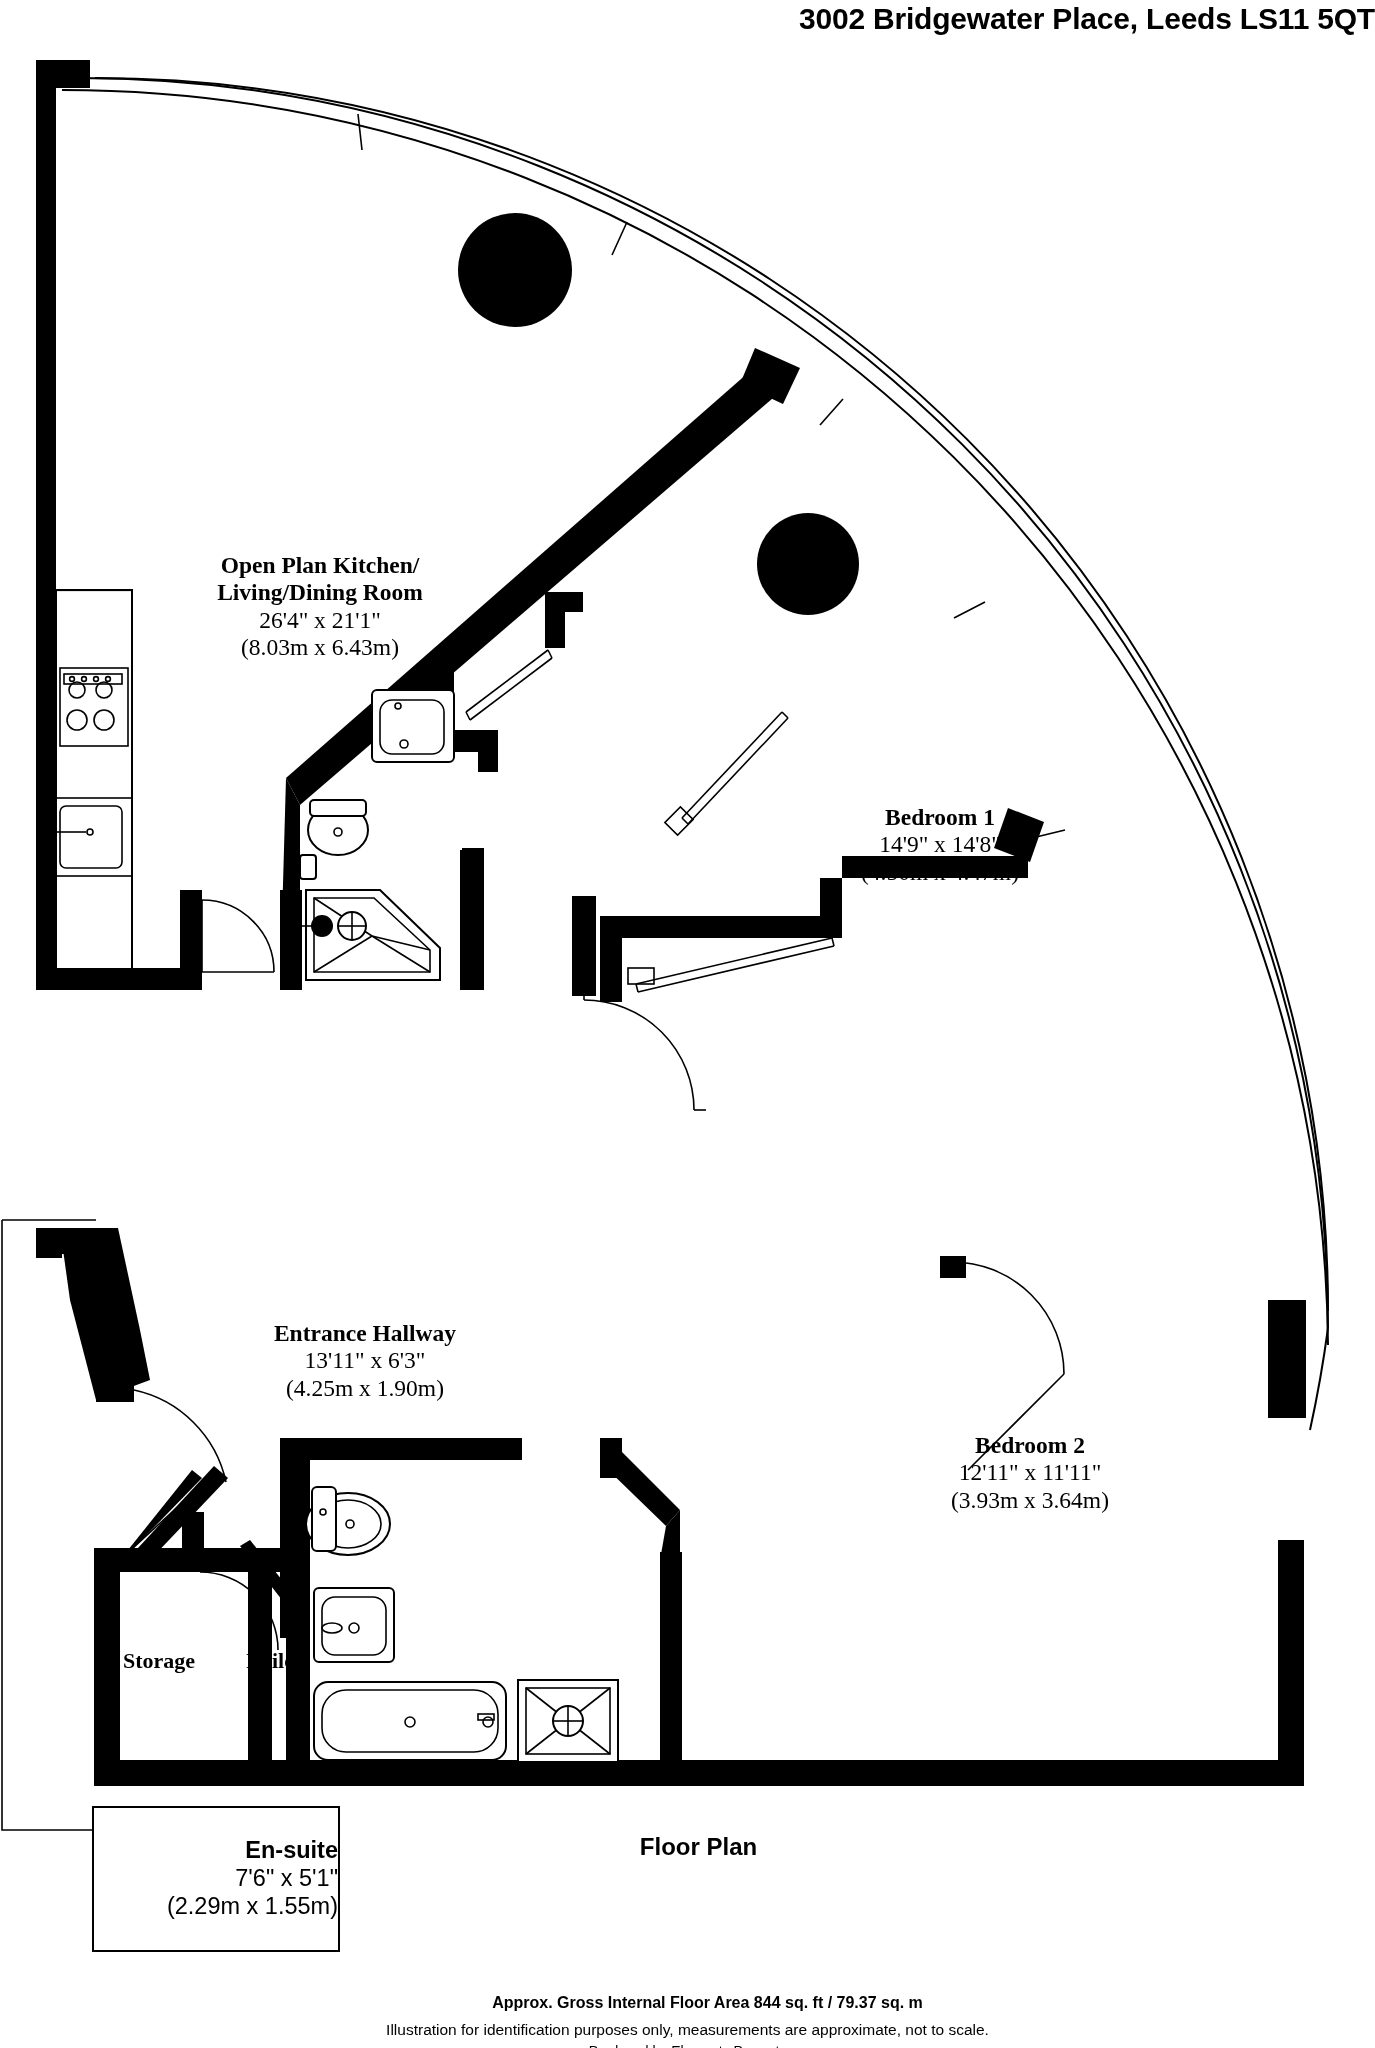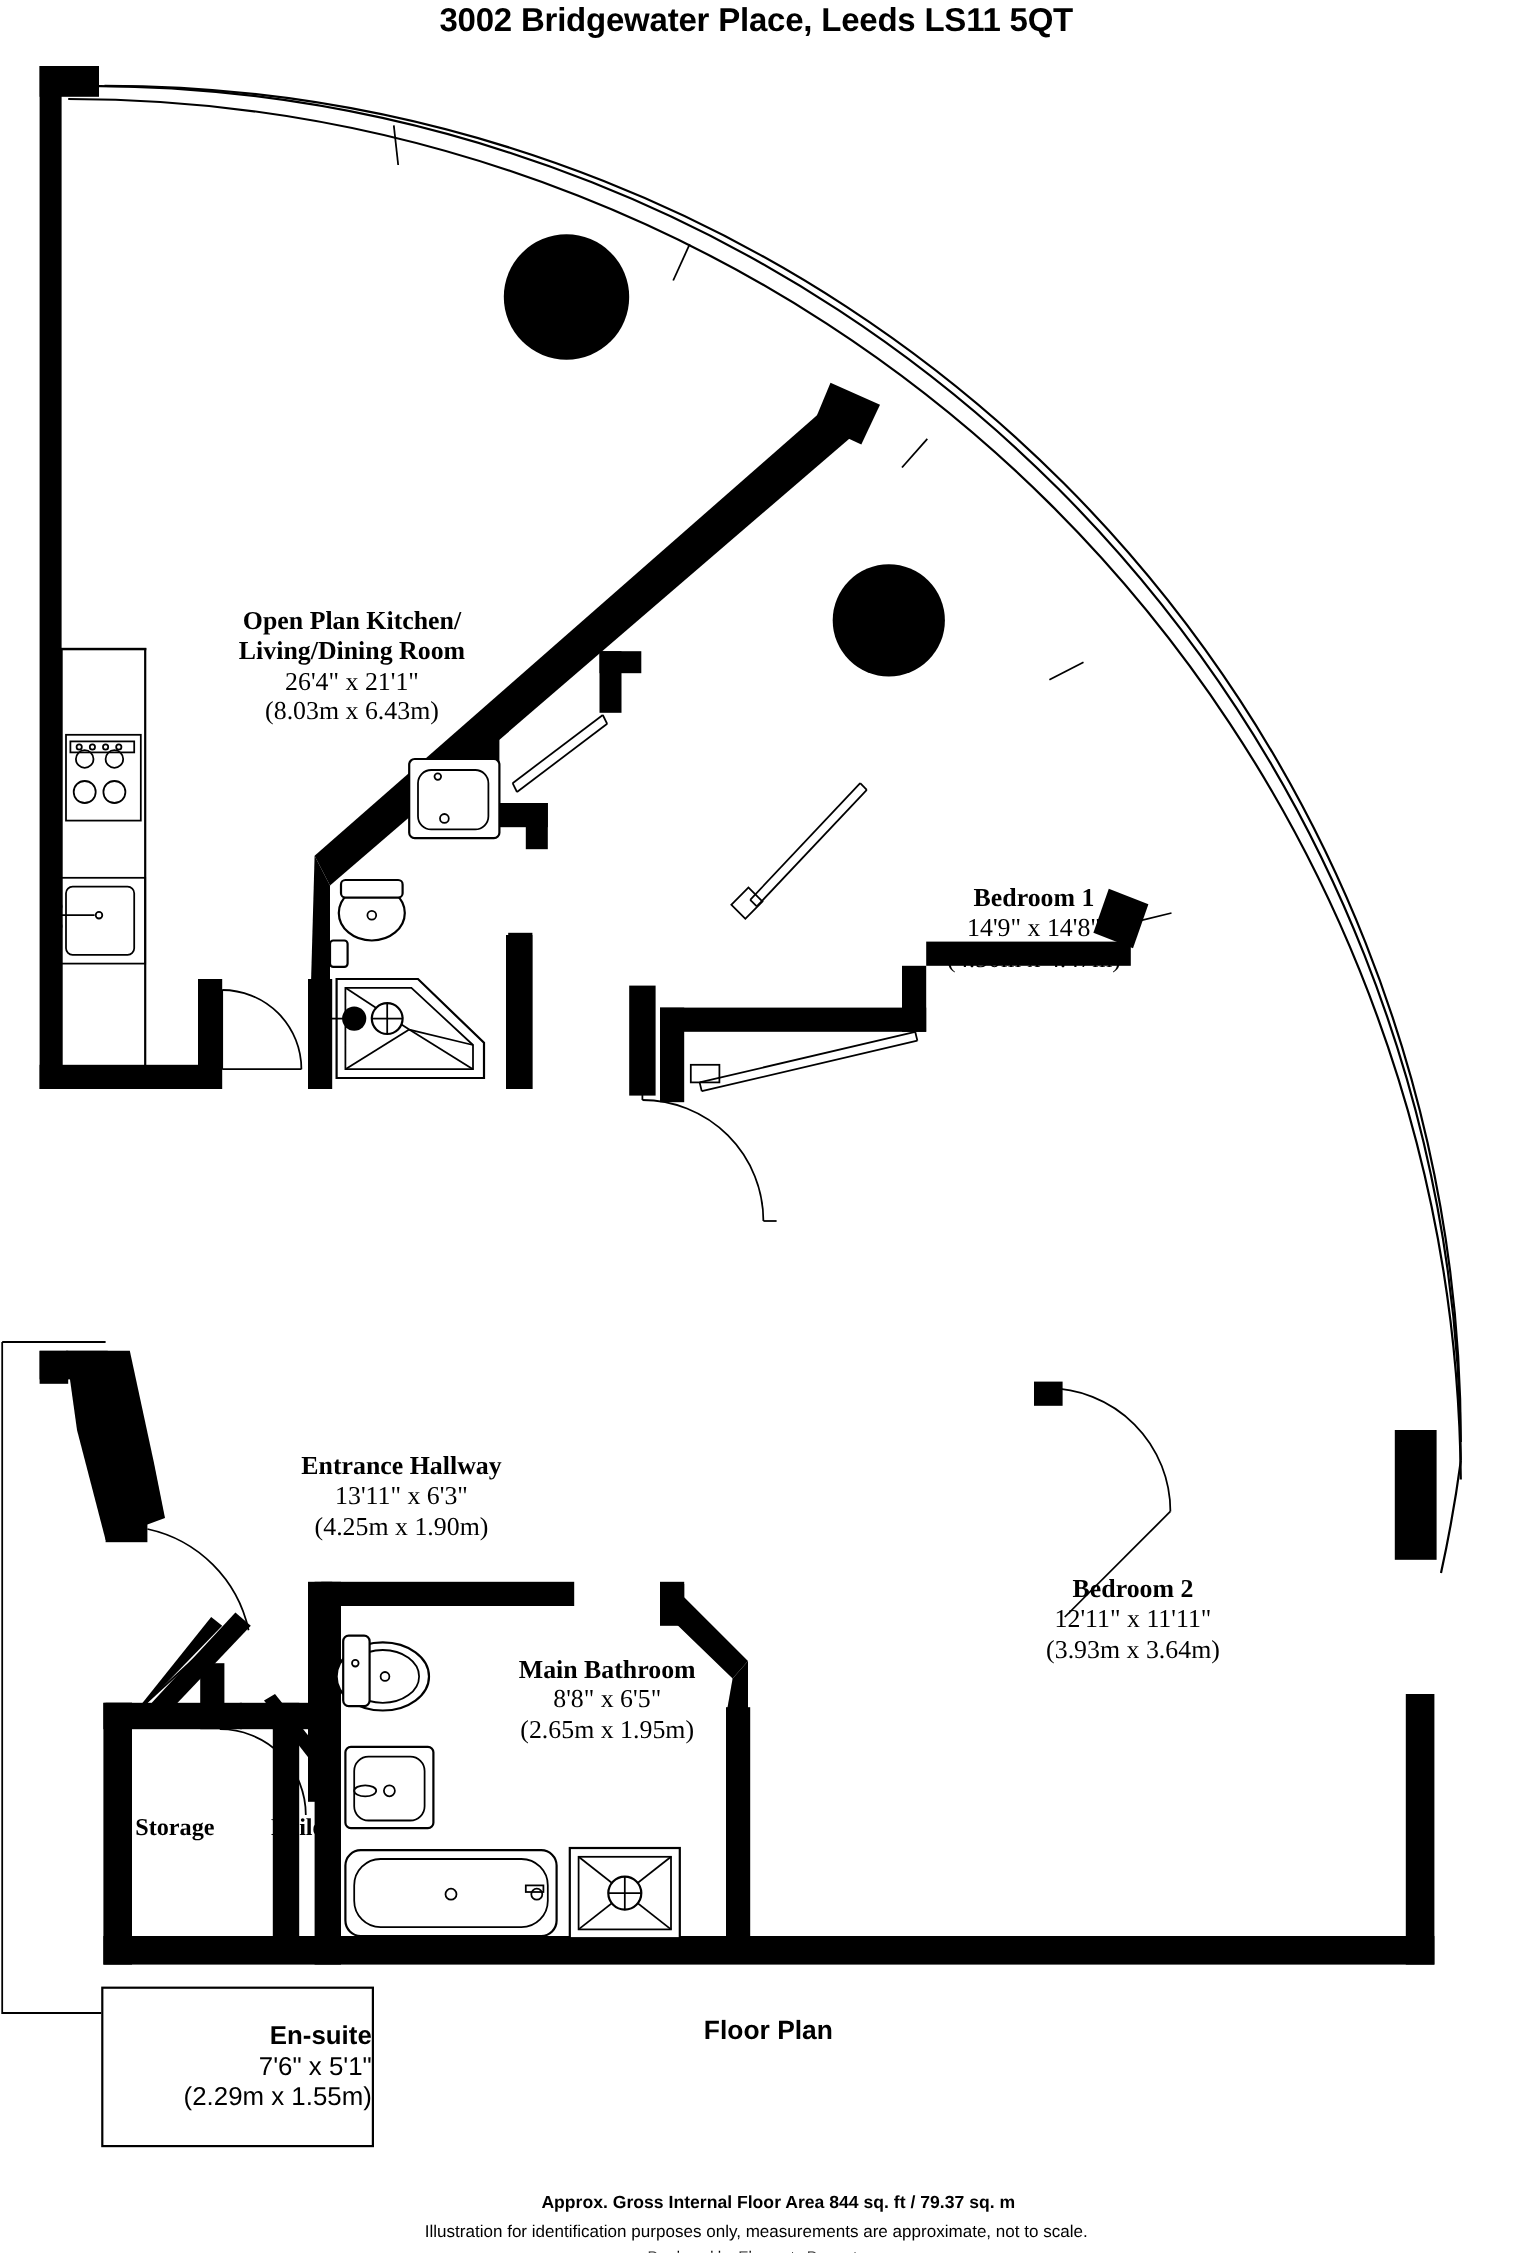--- a/index.html
+++ b/index.html
@@ -5,21 +5,21 @@
 <style>
   html,body{margin:0;padding:0;background:#ffffff;}
   body{
     width:1375px;height:2048px;position:relative;overflow:hidden;
     font-family:"Liberation Sans", sans-serif;color:#000;
   }
   #stage{position:absolute;left:0;top:0;width:1375px;height:2048px;}
   svg#plan{position:absolute;left:0;top:0;width:1375px;height:2048px;}
 
   .title{
-    position:absolute;top:2px;left:0;width:1375px;text-align:center;
+    position:absolute;top:2px;left:0;width:1375px;text-align:right;
     font-size:30px;font-weight:bold;letter-spacing:-0.2px;
   }
 
   .lbl{position:absolute;text-align:center;line-height:1.16;white-space:nowrap;font-family:Liberation Serif, serif;}
   .lbl .nm{font-size:23.5px;font-weight:bold;display:block;}
   .lbl .dim{font-size:23.5px;font-weight:normal;display:block;}
 
   .lbl-small .nm{font-size:22px;font-weight:bold;}
 
   .footer{position:absolute;left:0;width:1375px;text-align:center;}
@@ -305,25 +305,20 @@
     <span class="dim">12'11" x 11'11"</span>
     <span class="dim">(3.93m x 3.64m)</span>
   </div>
 
   <div class="lbl" style="left:200px;top:1320px;width:330px;">
     <span class="nm">Entrance Hallway</span>
     <span class="dim">13'11" x 6'3"</span>
     <span class="dim">(4.25m x 1.90m)</span>
   </div>
 
-  <div class="lbl" style="left:392px;top:1505px;width:320px;">
-    <span class="nm">Main Bathroom</span>
-    <span class="dim">8'8" x 6'5"</span>
-    <span class="dim">(2.65m x 1.95m)</span>
-  </div>
 
   <div class="lbl lbl-small" style="left:96px;top:1648px;width:126px;">
     <span class="nm">Storage</span>
   </div>
 
   <div class="lbl lbl-small" style="left:212px;top:1648px;width:126px;">
     <span class="nm">Boiler</span>
   </div>
 
   <div class="ensuite-box">

